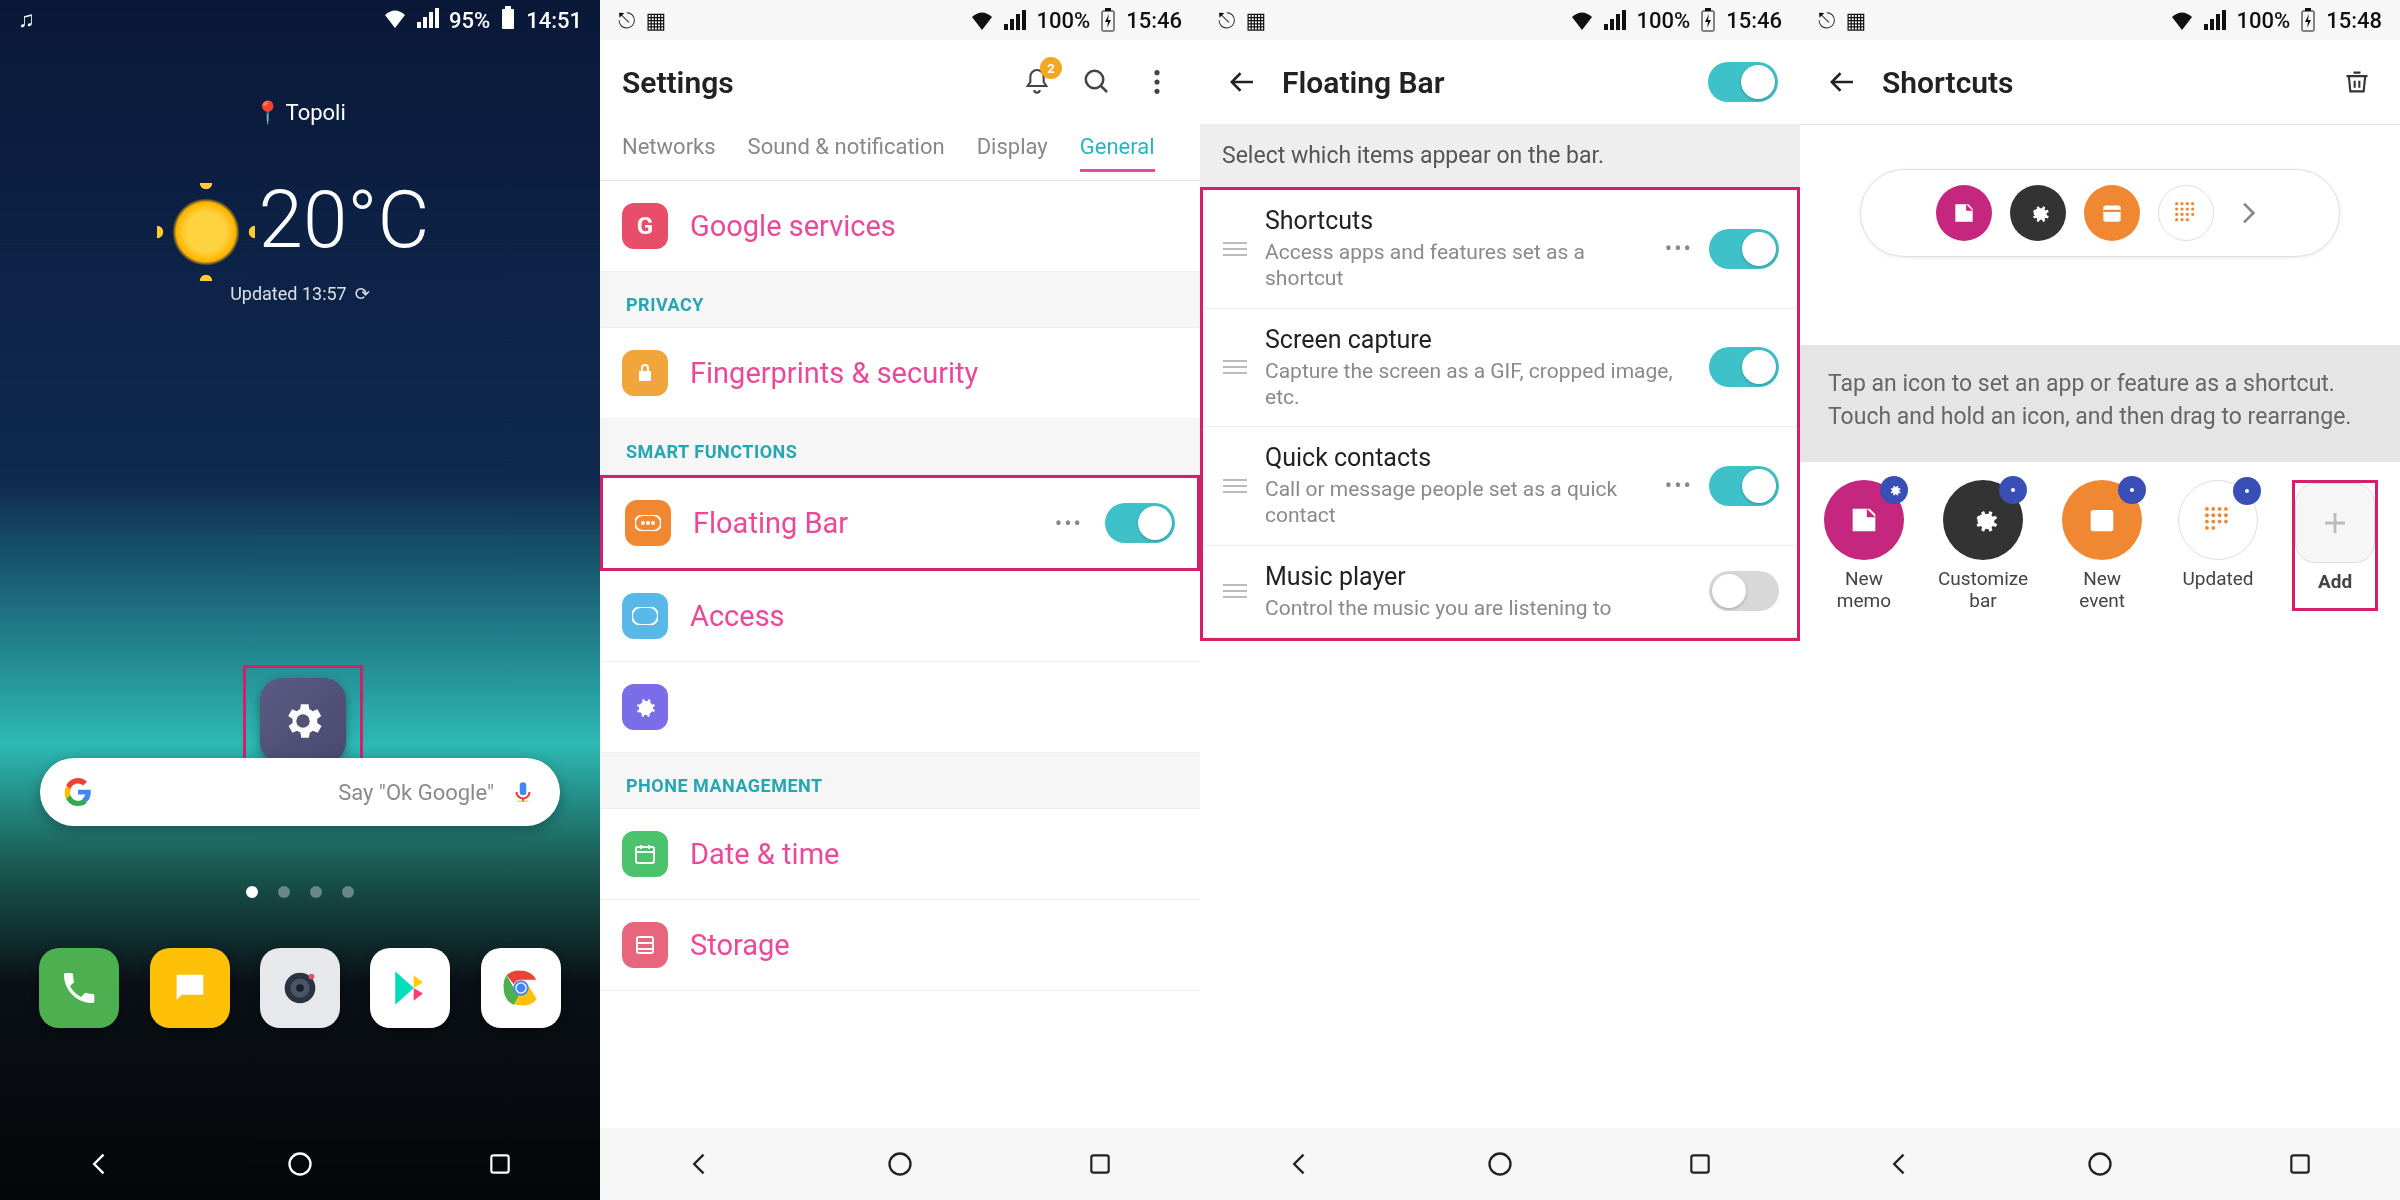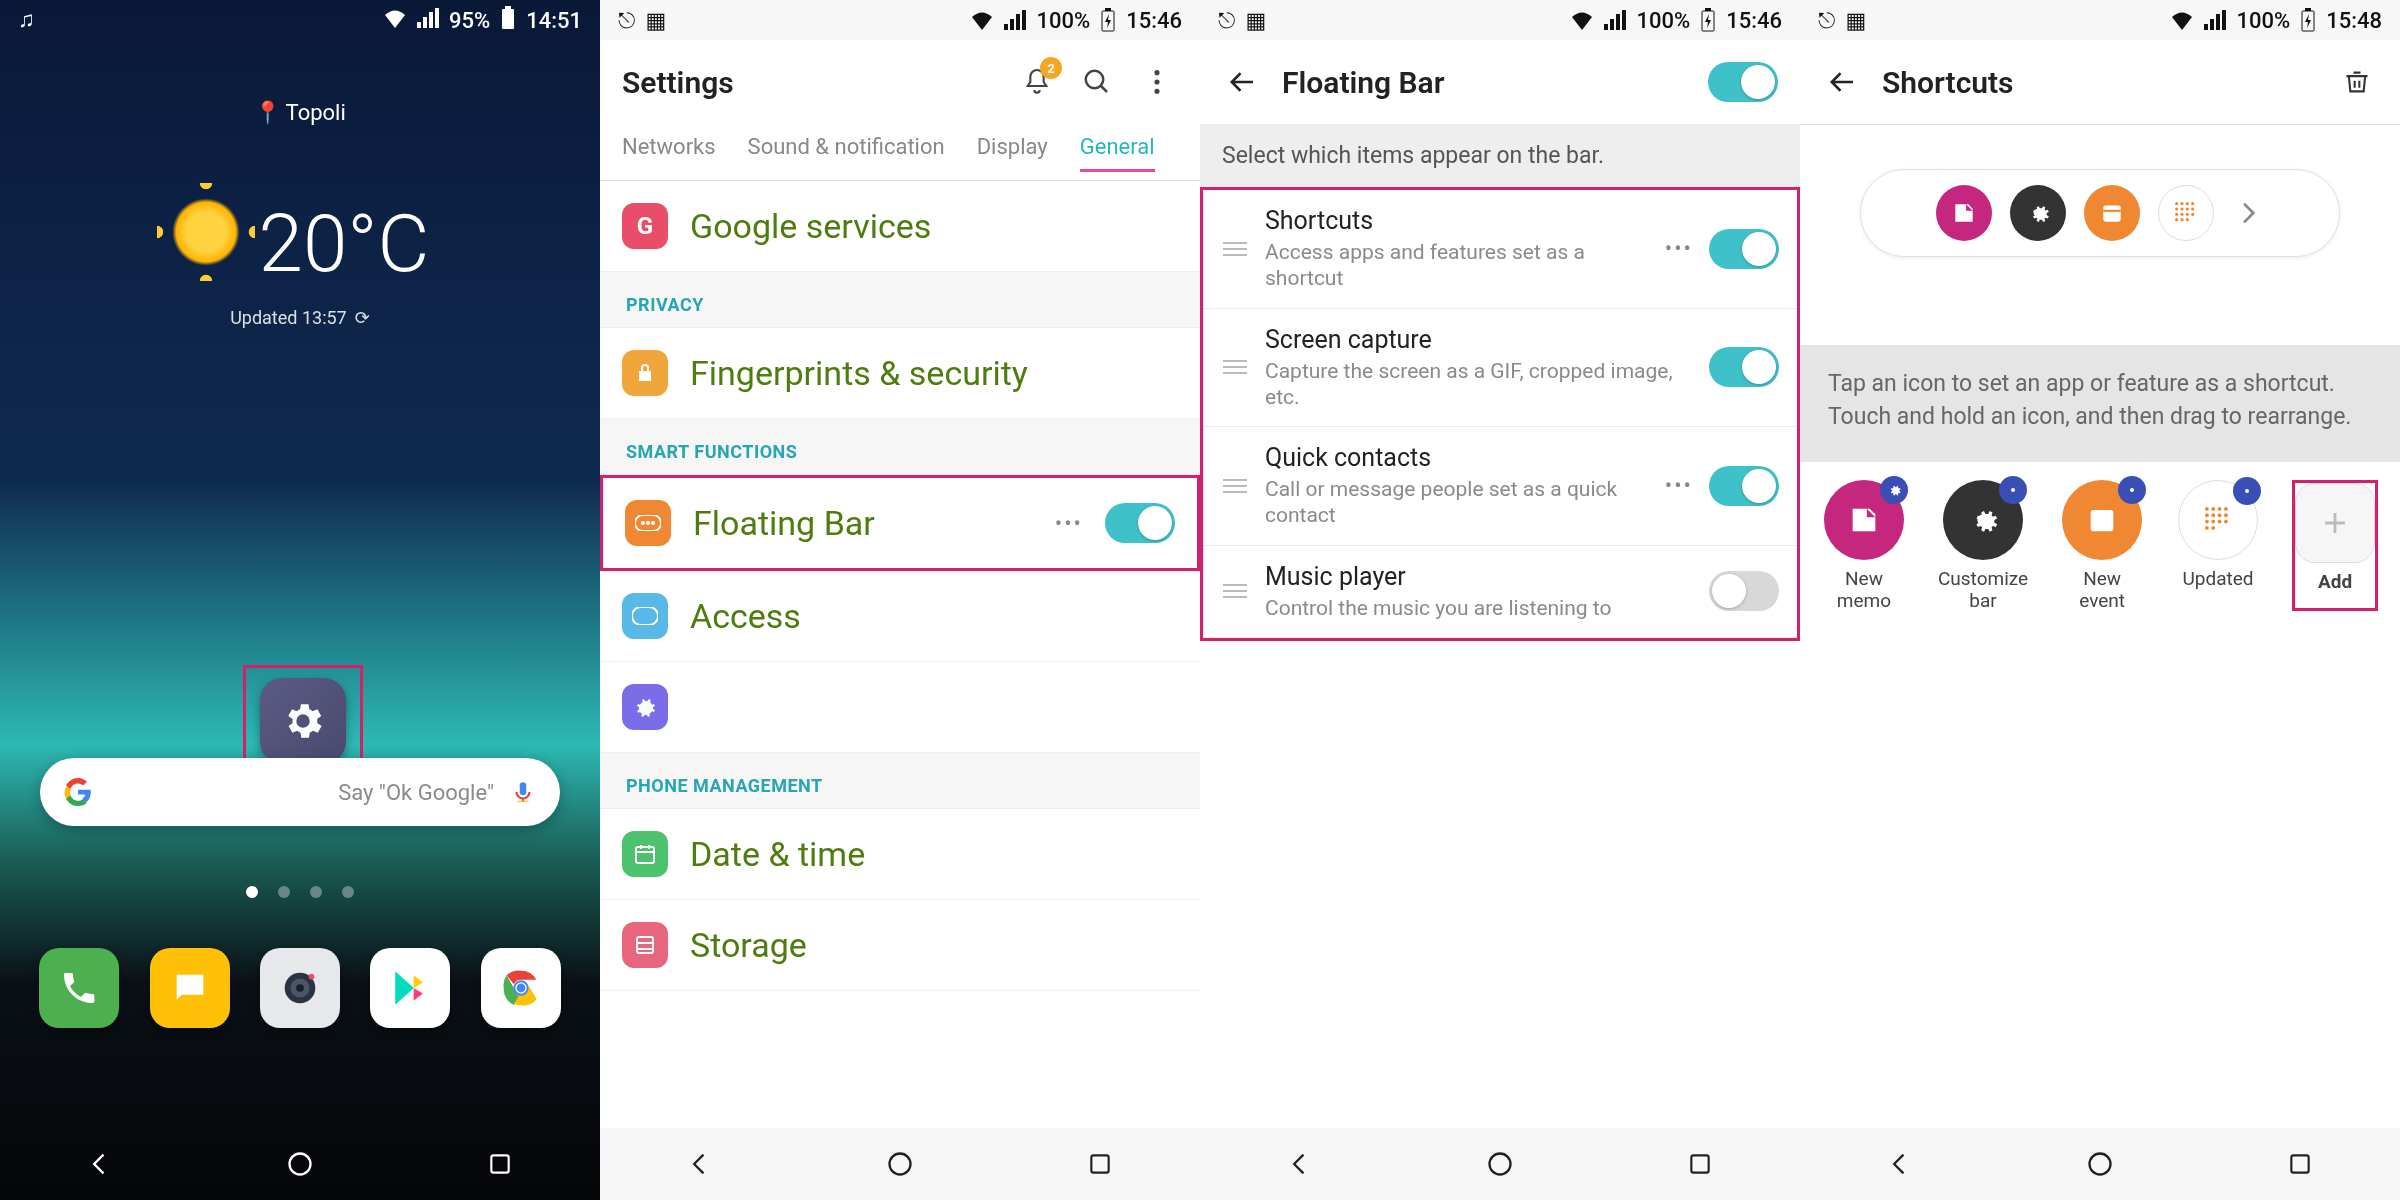--- a/index.html
+++ b/index.html
@@ -14,21 +14,21 @@
 .status .left, .status .right { display:flex; align-items:center; gap:10px; }
 
 
 .nav { height:72px; background:#f7f7f7; display:flex; justify-content:space-around; align-items:center; }
 .nav.dark { background:transparent; }
 .nav .navbtn { width:36px; height:36px; display:flex; align-items:center; justify-content:center; }
 
 
 .s1-content { flex:1; display:flex; flex-direction:column; align-items:center; position:relative; padding-top:60px; }
 .location { font-size:22px; display:flex; align-items:center; gap:4px; }
-.temp-row { display:flex; align-items:flex-start; gap:18px; margin-top:72px; }
+.temp-row { display:flex; align-items:flex-end; gap:18px; margin-top:48px; }
 .sun { width:70px; height:70px; background:radial-gradient(circle,#ffd23f 40%,#ffb400 60%,transparent 68%); border-radius:50%; position:relative; box-shadow:0 0 0 0 transparent; }
 .sun::before, .sun::after { content:""; position:absolute; inset:-14px; background:
   radial-gradient(circle at 50% 0, #ffcc33 5%, transparent 6%),
   radial-gradient(circle at 100% 50%, #ffcc33 5%, transparent 6%),
   radial-gradient(circle at 50% 100%, #ffcc33 5%, transparent 6%),
   radial-gradient(circle at 0 50%, #ffcc33 5%, transparent 6%); }
 .temp { font-size:80px; font-weight:300; }
 .updated { font-size:18px; opacity:.85; margin-top:16px; display:flex; align-items:center; gap:8px; }
 .settings-tile { position:absolute; top:625px; left:243px; width:120px; height:140px; border:3px solid #d61f6b; display:flex; flex-direction:column; align-items:center; justify-content:center; }
 .settings-icon { width:86px; height:86px; background:linear-gradient(135deg,#5a5a83,#4a4a6f); border-radius:22px; display:flex; align-items:center; justify-content:center; box-shadow:0 4px 10px rgba(0,0,0,.35); }
@@ -54,21 +54,21 @@
 .hicon { width:42px; height:42px; display:flex; align-items:center; justify-content:center; position:relative; }
 .badge { position:absolute; top:-4px; right:-4px; background:#f5a623; color:#fff; font-size:13px; font-weight:700; width:22px; height:22px; border-radius:50%; display:flex; align-items:center; justify-content:center; }
 .tabs { display:flex; gap:32px; padding:0 22px 8px; border-bottom:1px solid #e2e2e2; }
 .tab { font-size:22px; color:#888; padding:10px 0; }
 .tab.active { color:#26b6c4; border-bottom:3px solid #ec4899; }
 .list { flex:1; overflow:hidden; }
 .section-label { font-size:18px; font-weight:700; color:#26a5b3; letter-spacing:.5px; padding:22px 26px 12px; background:#f6f6f6; border-bottom:1px solid #ededed; }
 .row { display:flex; align-items:center; padding:22px 22px; gap:22px; border-bottom:1px solid #f0f0f0; background:#fff; }
 .row.hl { border:3px solid #d61f6b; }
 .row-icon { width:46px; height:46px; border-radius:12px; display:flex; align-items:center; justify-content:center; flex-shrink:0; }
-.row-title { font-size:34px; color:#4d7c0f; flex:1; }
+.row-title { font-size:29px; color:#ec4899; flex:1; }
 .ellipsis { color:#888; font-size:22px; letter-spacing:2px; }
 
 .switch { width:70px; height:40px; border-radius:20px; position:relative; }
 .switch .knob { position:absolute; top:3px; width:34px; height:34px; border-radius:50%; background:#fff; box-shadow:0 1px 3px rgba(0,0,0,.25); }
 .switch.on { background:#3fc1c9; }
 .switch.on .knob { right:3px; }
 .switch.off { background:#d8d8d8; }
 .switch.off .knob { left:3px; }
 
 

